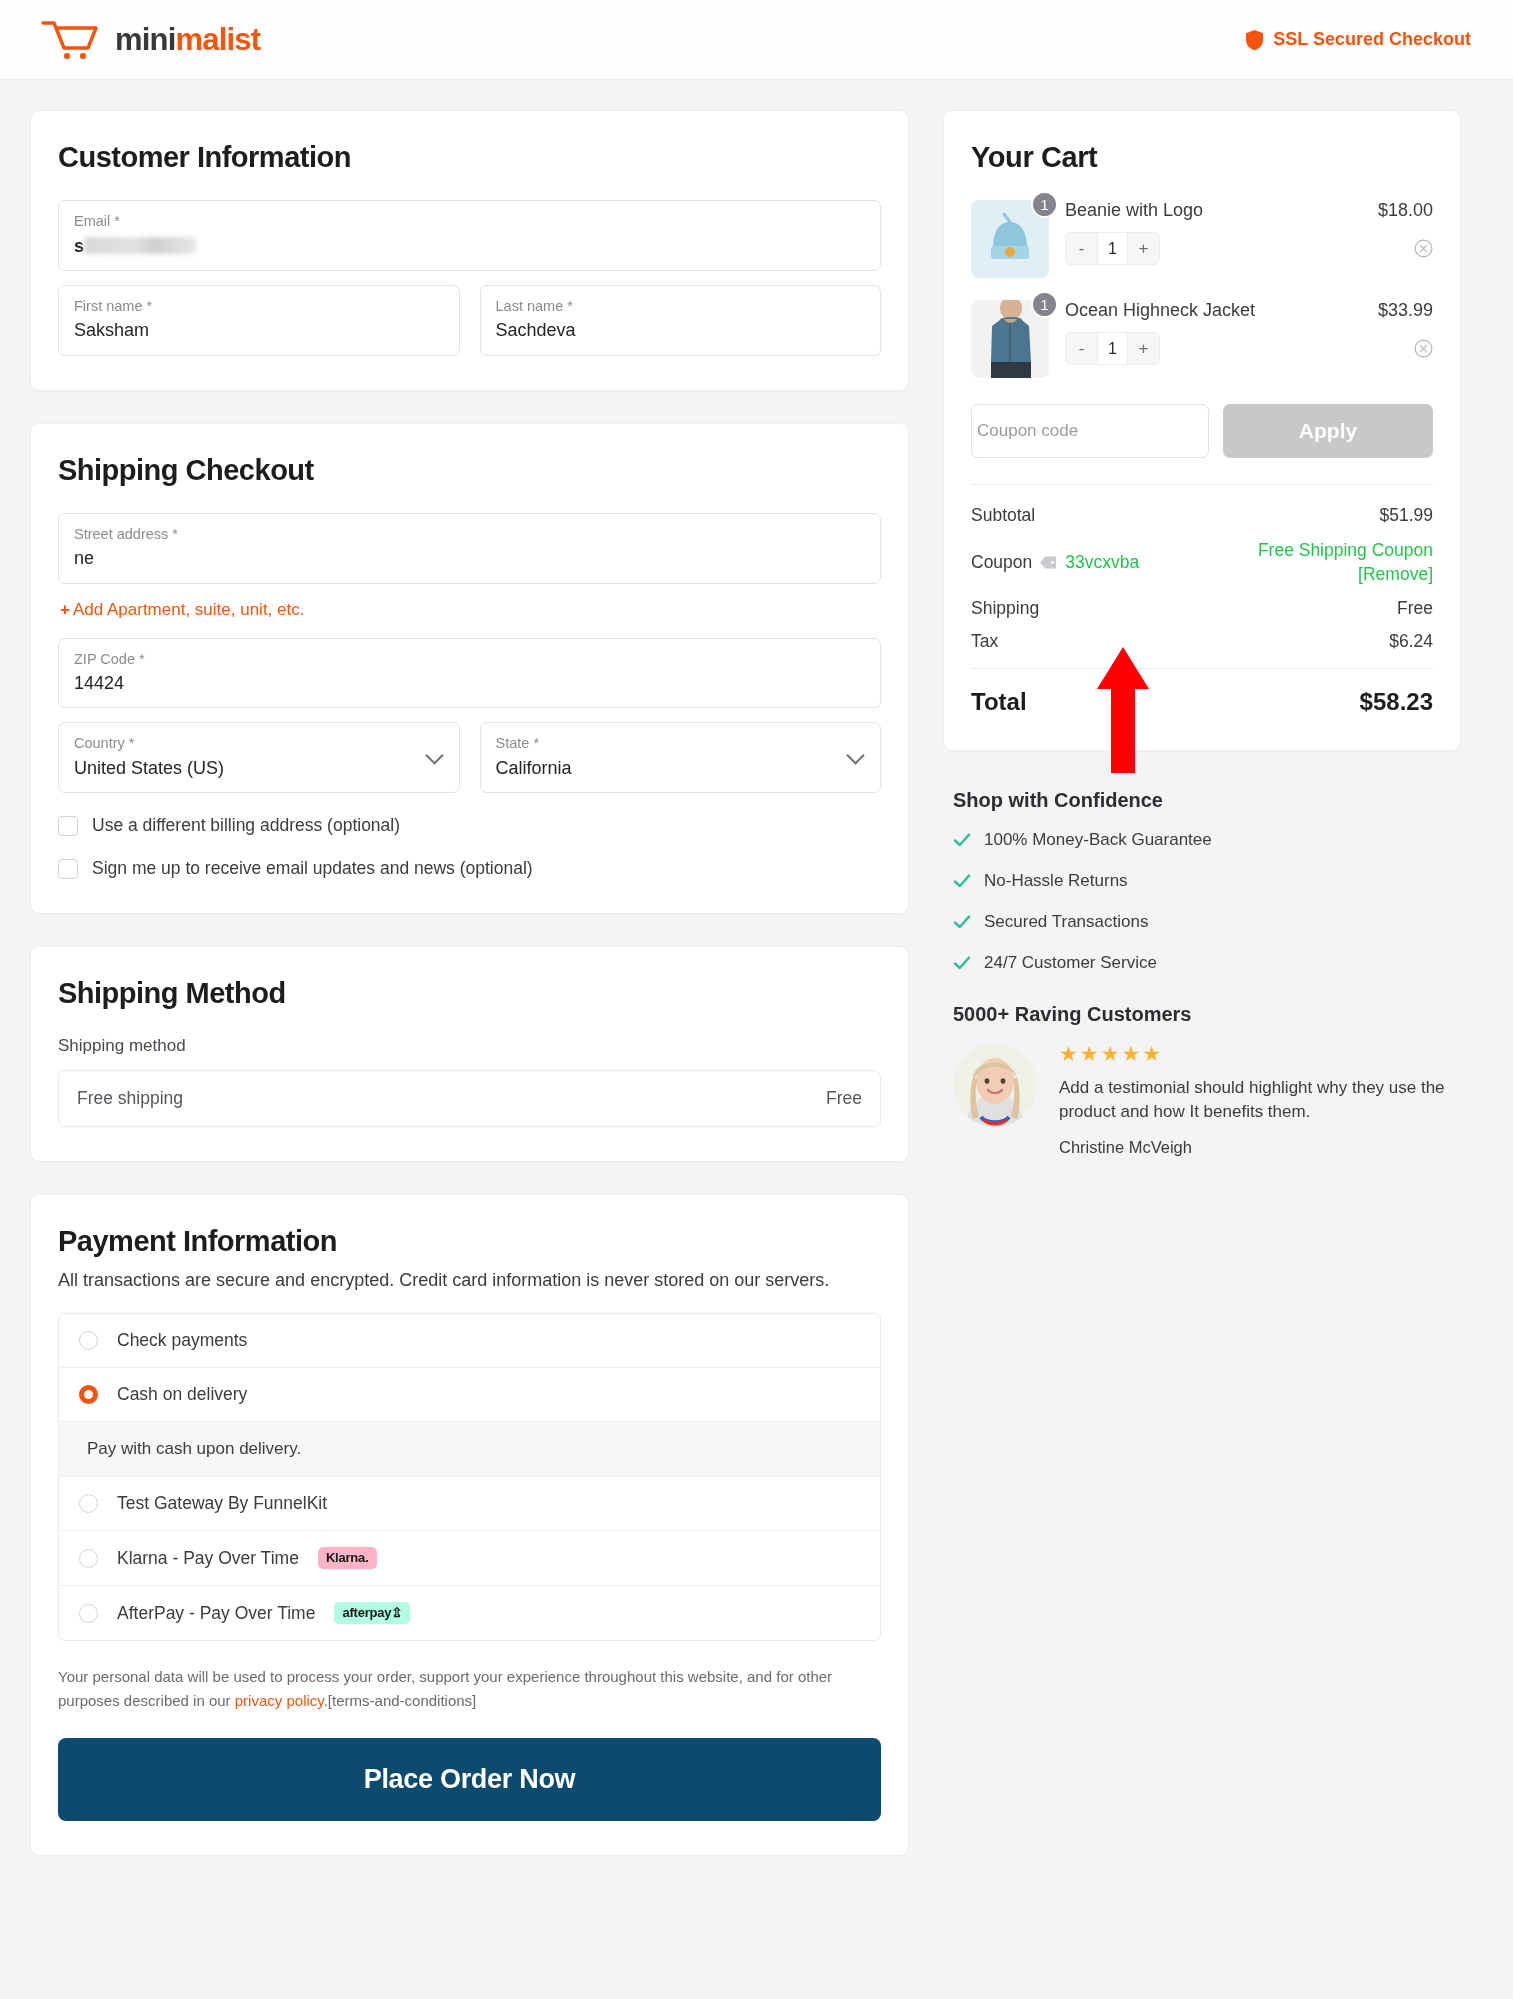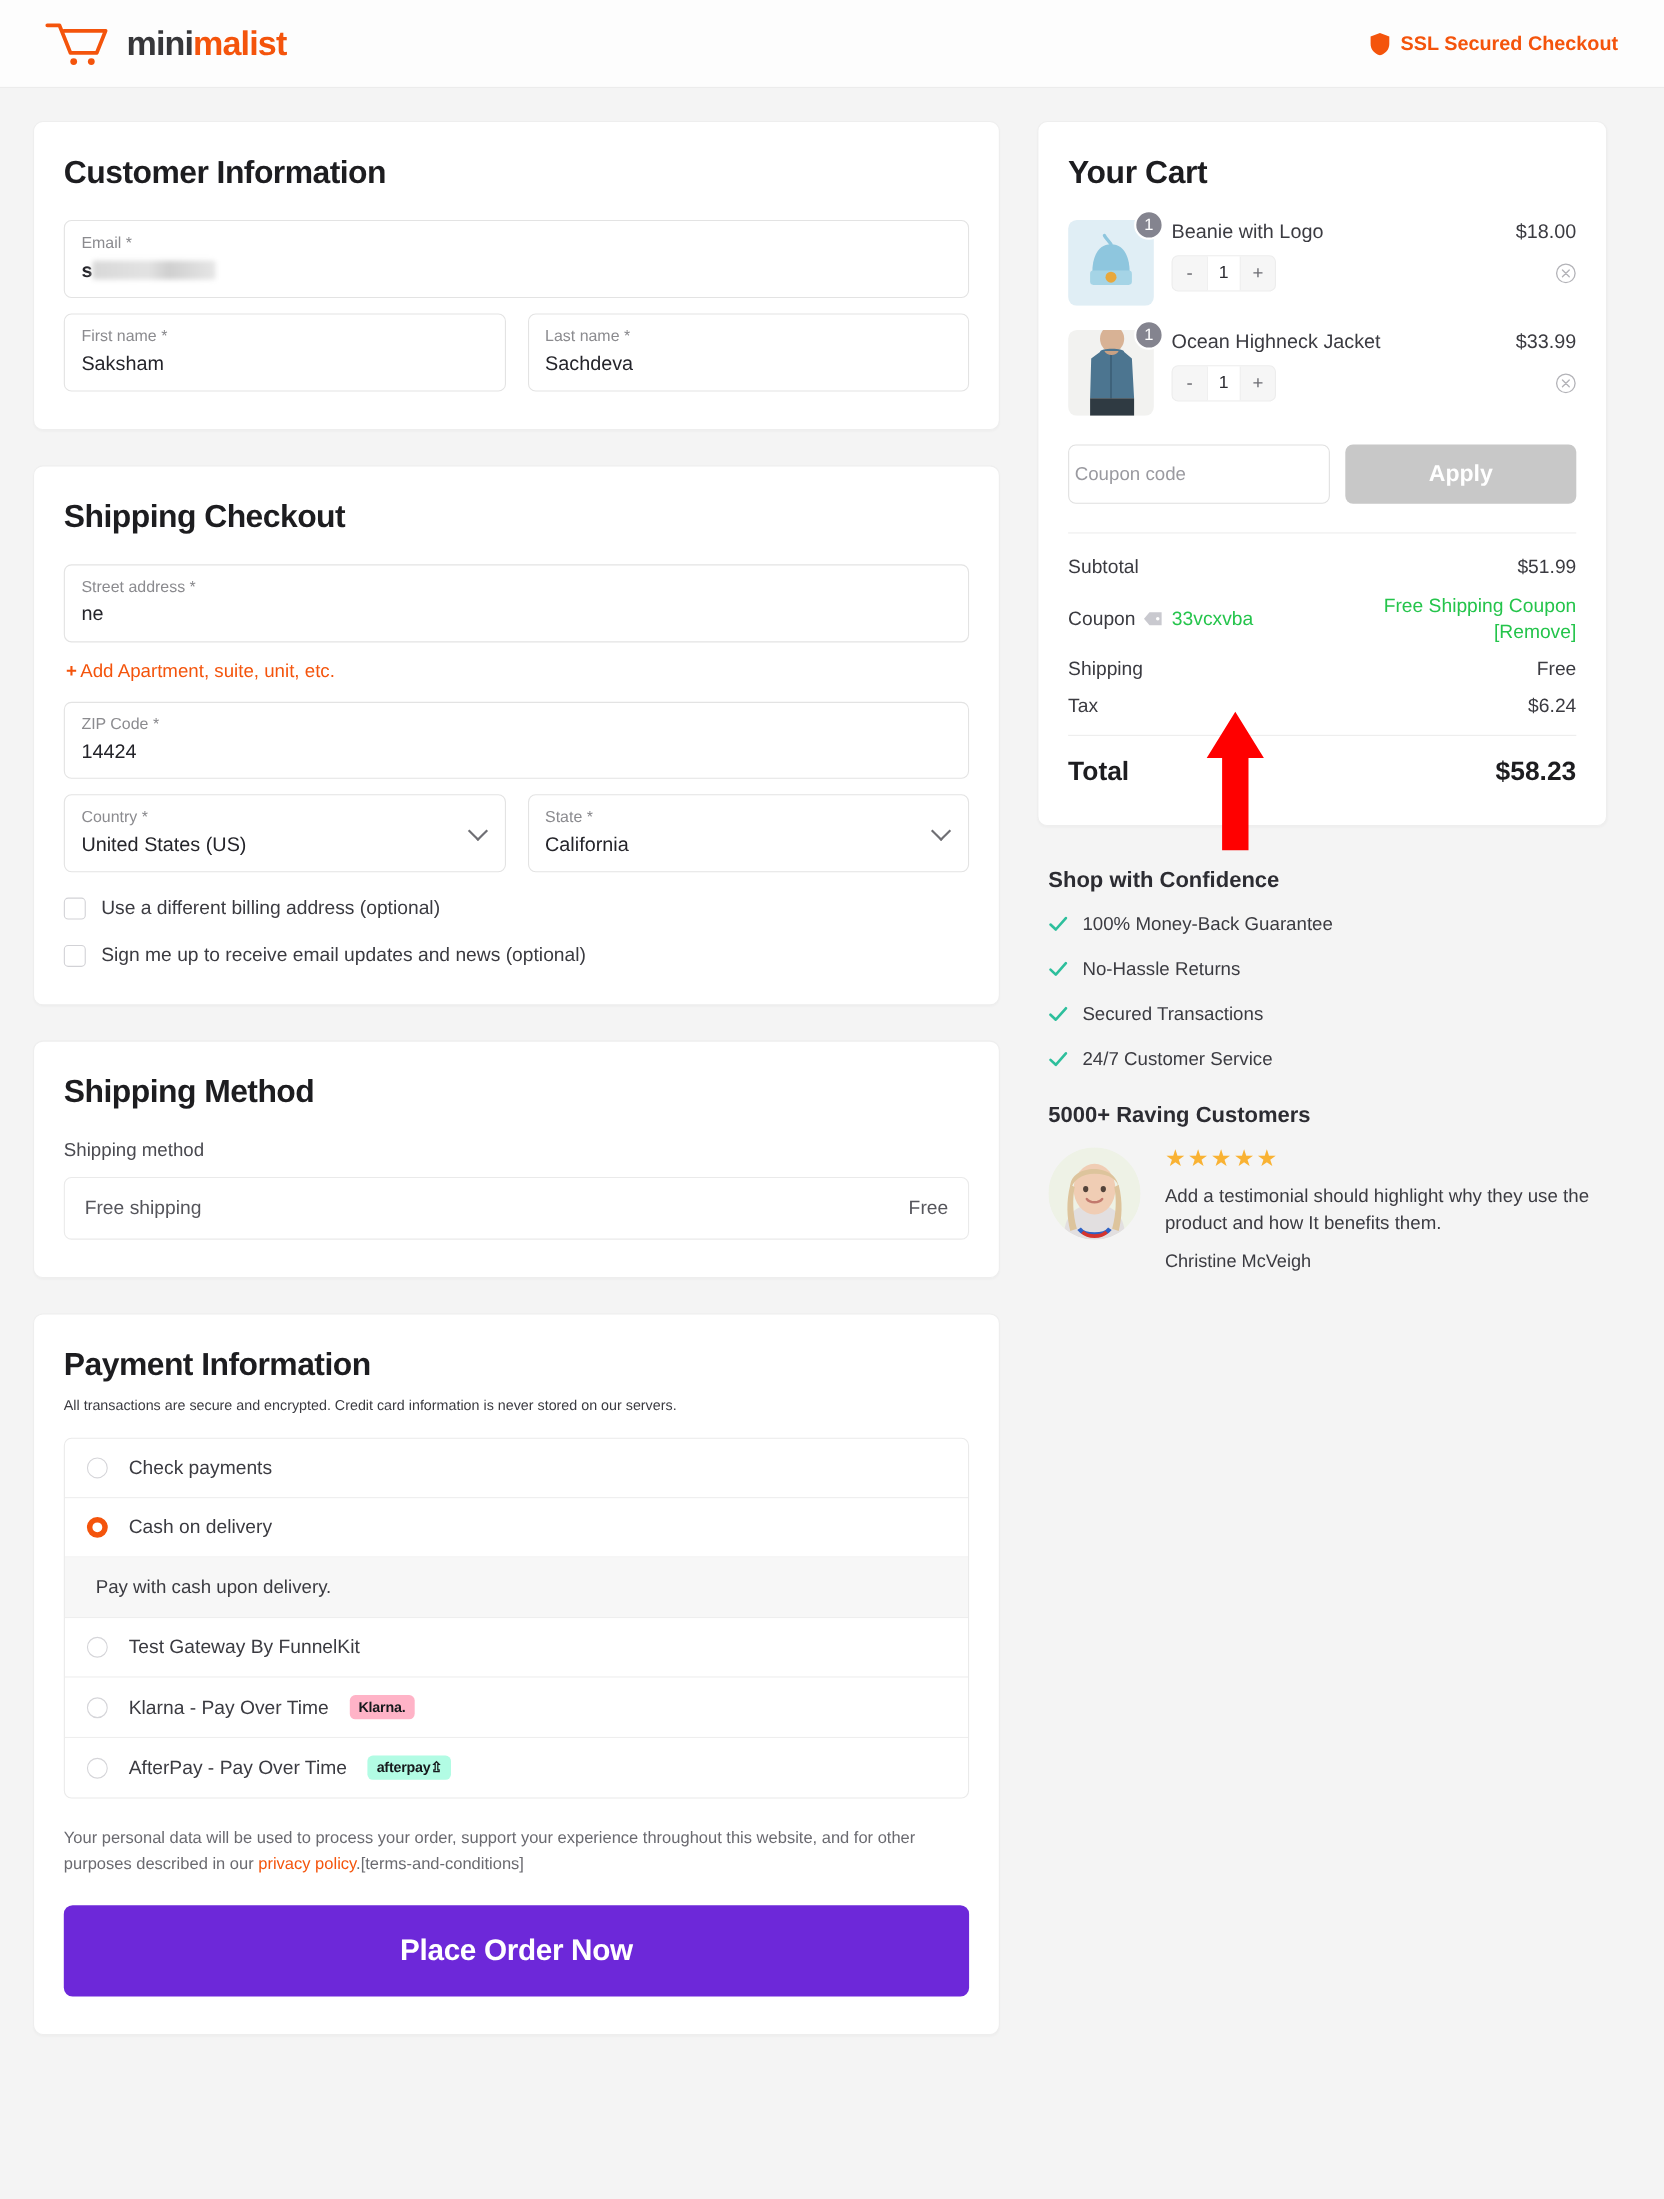--- a/index.html
+++ b/index.html
@@ -135,21 +135,21 @@
     border: 1px solid #eaeaea;
     border-radius: 7px;
     padding: 17px 18px;
     display: flex;
     justify-content: space-between;
     font-size: 17.5px;
     color: #56565c;
   }
 
   
-  .pay-desc { font-size: 13px; color: #3b3b41; margin: -14px 0 22px 0; }
+  .pay-desc { font-size: 18px; color: #3b3b41; margin: -14px 0 22px 0; }
   .pay-list {
     border: 1px solid #eaeaea;
     border-radius: 7px;
     overflow: hidden;
   }
   .pay-row {
     display: flex; align-items: center; gap: 19px;
     padding: 16px 20px;
     border-bottom: 1px solid #eeeeee;
     font-size: 17.5px;
@@ -188,21 +188,21 @@
   .legal {
     font-size: 15px;
     color: #6a6a70;
     line-height: 1.55;
     margin: 24px 0 26px 0;
   }
   .legal a { color: #f4540c; text-decoration: none; }
 
   .place-order {
     width: 100%;
-    background: #6d28d9;
+    background: #0c4a6e;
     color: #fff;
     border: none;
     border-radius: 8px;
     font-family: inherit;
     font-size: 27px;
     font-weight: bold;
     padding: 26px 0;
     cursor: pointer;
     letter-spacing: -0.3px;
   }

